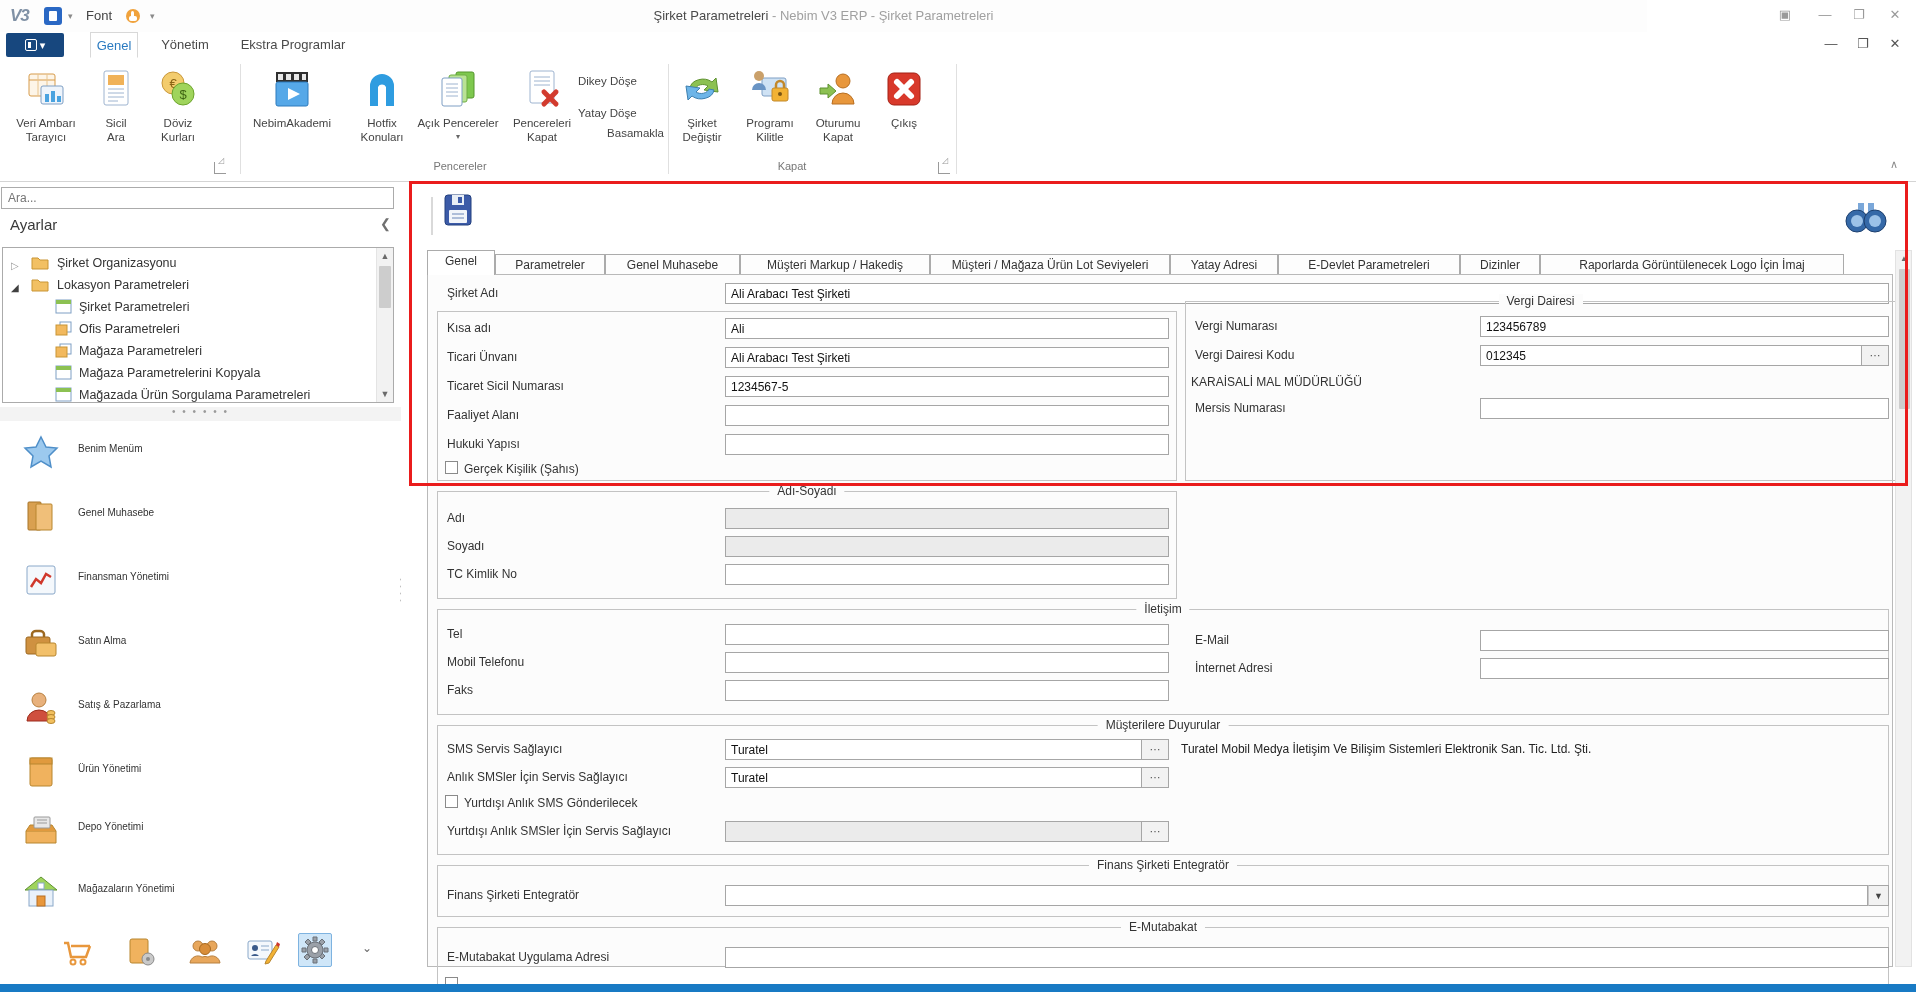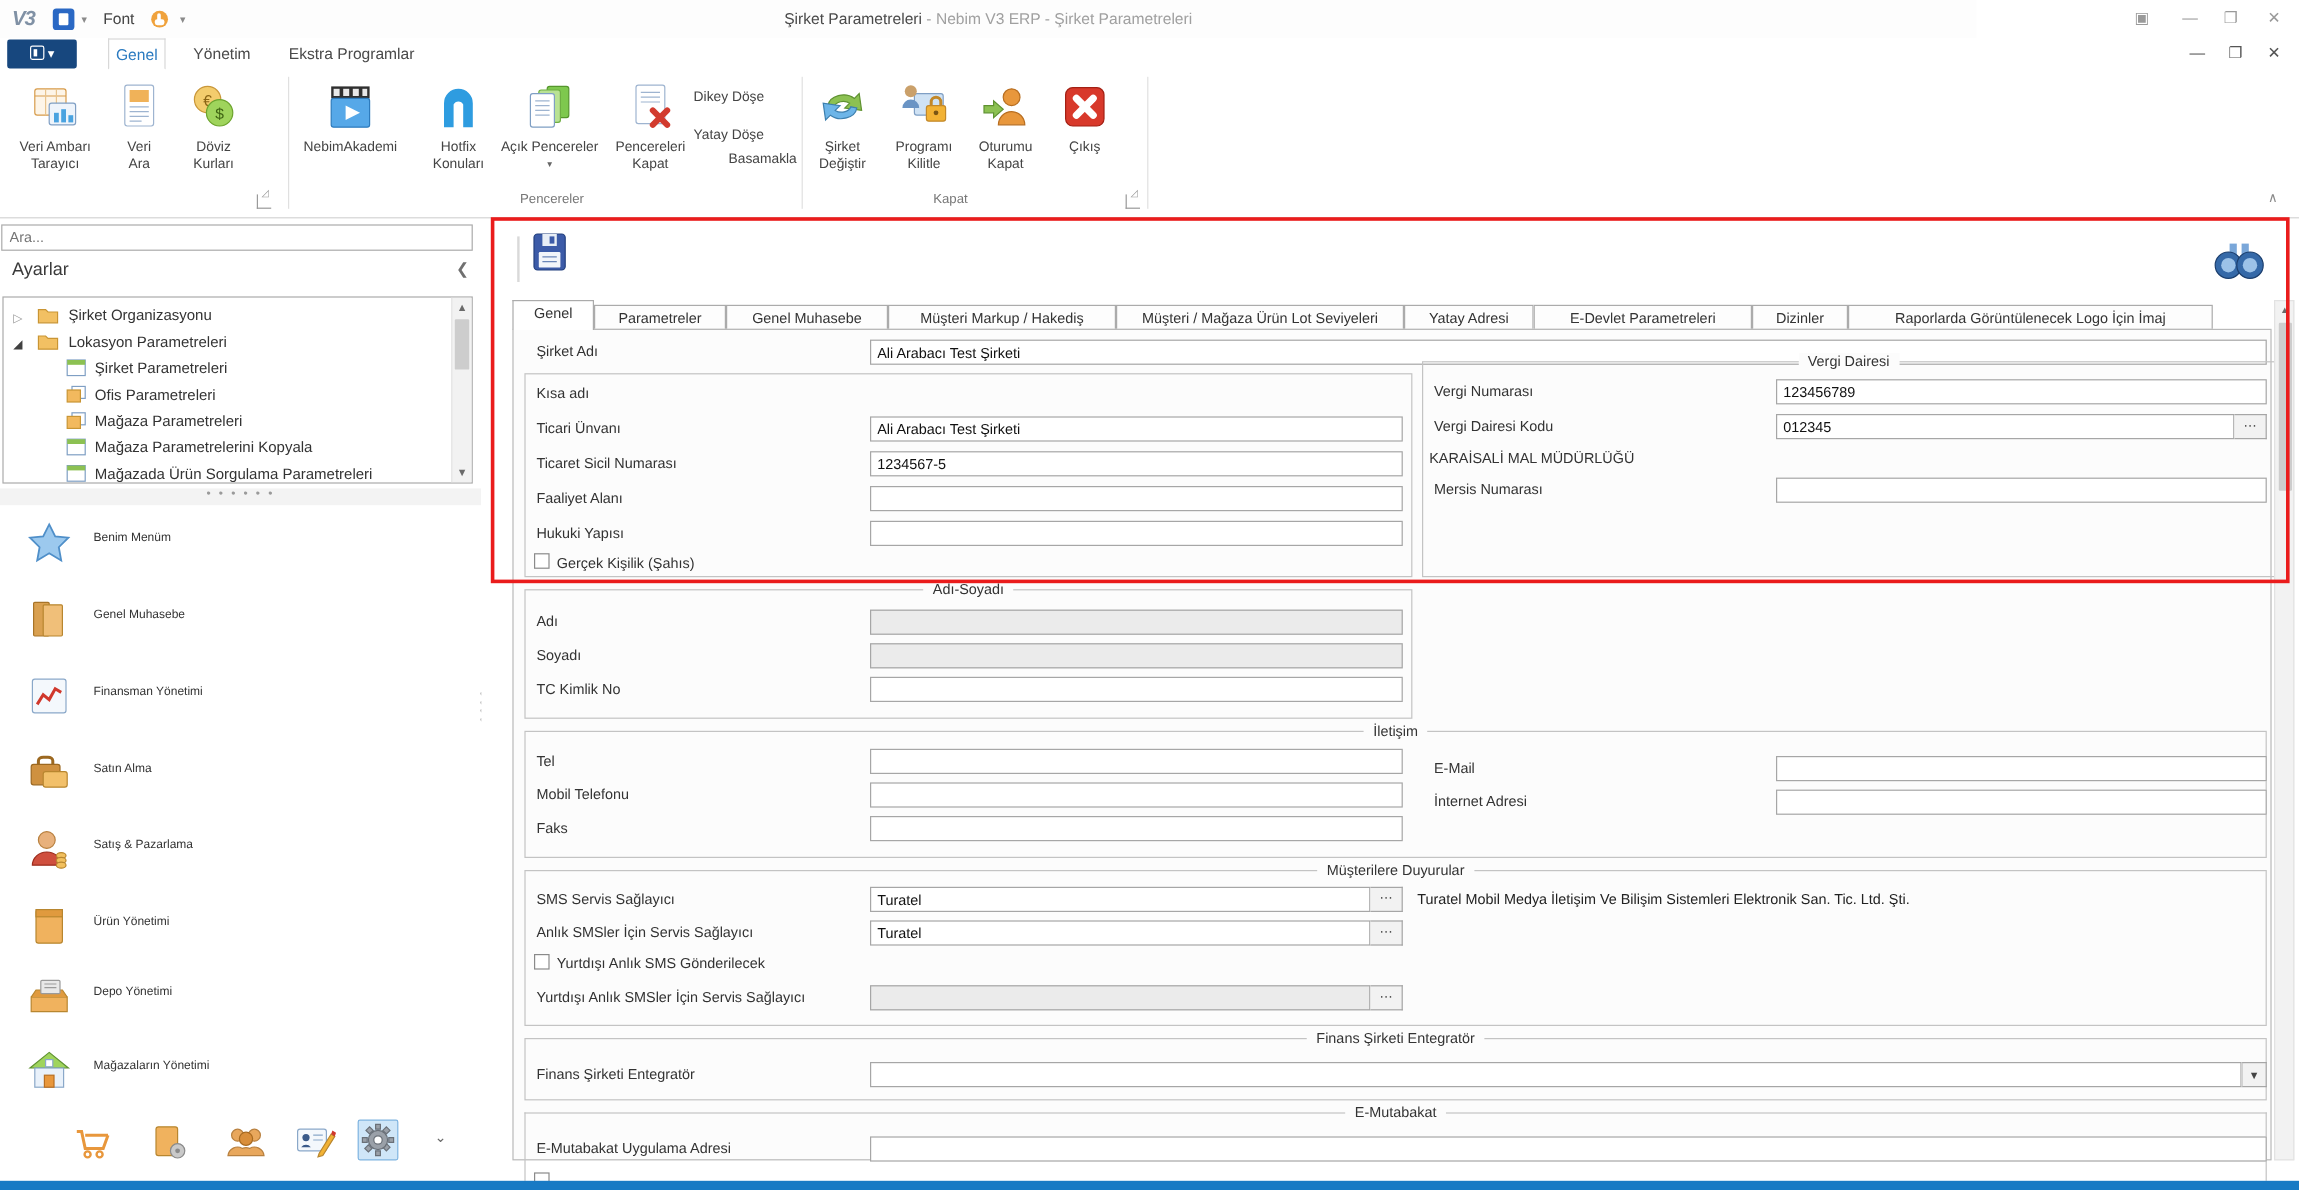--- a/index.html
+++ b/index.html
@@ -151,21 +151,21 @@
         <svg width="40" height="42" viewBox="0 0 40 42">
             <rect x="8" y="3" width="24" height="34" rx="2" fill="#fff" stroke="#9eb4d0"></rect>
             <rect x="12" y="7" width="16" height="10" fill="#f0b259"></rect>
             <line x1="12" y1="21" x2="28" y2="21" stroke="#9eb4d0"></line>
             <line x1="12" y1="25" x2="28" y2="25" stroke="#9eb4d0"></line>
             <line x1="12" y1="29" x2="28" y2="29" stroke="#9eb4d0"></line>
             <line x1="12" y1="33" x2="22" y2="33" stroke="#9eb4d0"></line>
           </svg>
       </div>
       <div class="rlb">
-          <div>Veri</div>
+          <div>Sicil</div>
           <div>Ara</div>
         </div>
     </div>
     <div class="rbtn" style="left:132px;">
       <div class="ric">
         <svg width="42" height="42" viewBox="0 0 42 42">
             <circle cx="16" cy="15" r="11" fill="#f3cc6d" stroke="#c9973a"></circle>
             <text x="16" y="20" font-size="13" text-anchor="middle" fill="#8a6414" font-family="Liberation Sans">€</text>
             <circle cx="26" cy="26" r="11" fill="#9fd45c" stroke="#6da42e"></circle>
             <text x="26" y="31" font-size="13" text-anchor="middle" fill="#3f6413" font-family="Liberation Sans">$</text>
@@ -536,20 +536,21 @@
       <div class="ctab" style="left:1113px; width:304px;">Raporlarda Görüntülenecek Logo İçin İmaj</div>
     </div>
 
     <div class="tab-content"></div>
 
     <span class="flabel" style="left:46px; top:100px;">Şirket Adı</span>
     <input class="finput" style="left: 324px; top: 100px; width: 1164px;" value="Ali Arabacı Test Şirketi">
 
     <div class="grp" style="left:36px; top:128px; width:740px; height:170px;"></div>
     <span class="flabel" style="left:46px; top:135px;">Kısa adı</span>
+    <input class="finput" style="left: 324px; top: 135px; width: 444px;" value="Ali">
     <span class="flabel" style="left:46px; top:164px;">Ticari Ünvanı</span>
     <input class="finput" style="left: 324px; top: 164px; width: 444px;" value="Ali Arabacı Test Şirketi">
     <span class="flabel" style="left:46px; top:193px;">Ticaret Sicil Numarası</span>
     <input class="finput" style="left: 324px; top: 193px; width: 444px;" value="1234567-5">
     <span class="flabel" style="left:46px; top:222px;">Faaliyet Alanı</span>
     <input class="finput" style="left: 324px; top: 222px; width: 444px;" value="">
     <span class="flabel" style="left:46px; top:251px;">Hukuki Yapısı</span>
     <input class="finput" style="left: 324px; top: 251px; width: 444px;" value="">
     <span class="cb" style="left:44px; top:278px;"></span>
     <span class="flabel" style="left:63px; top:276px;">Gerçek Kişilik (Şahıs)</span>

